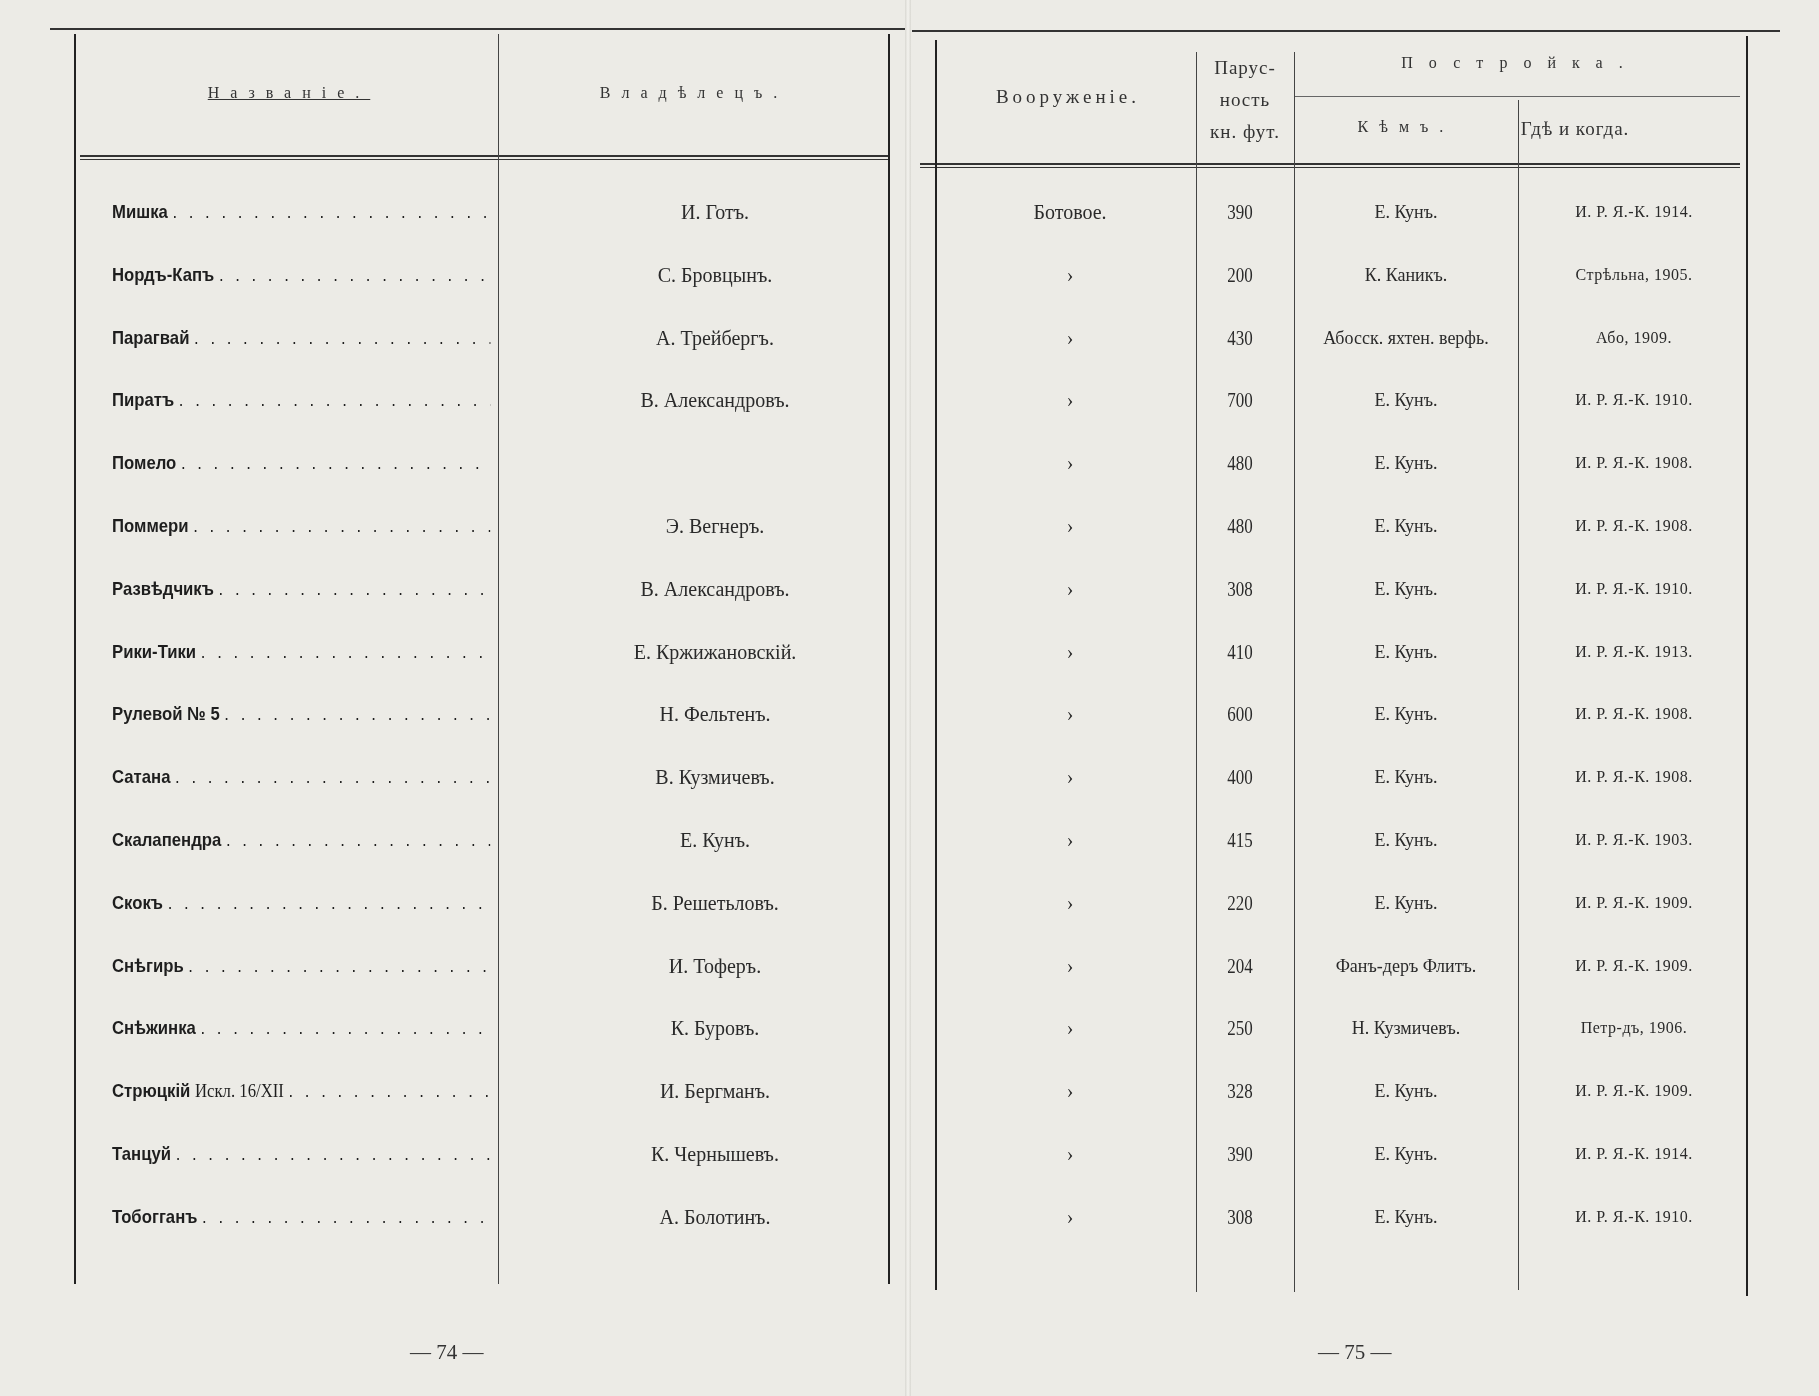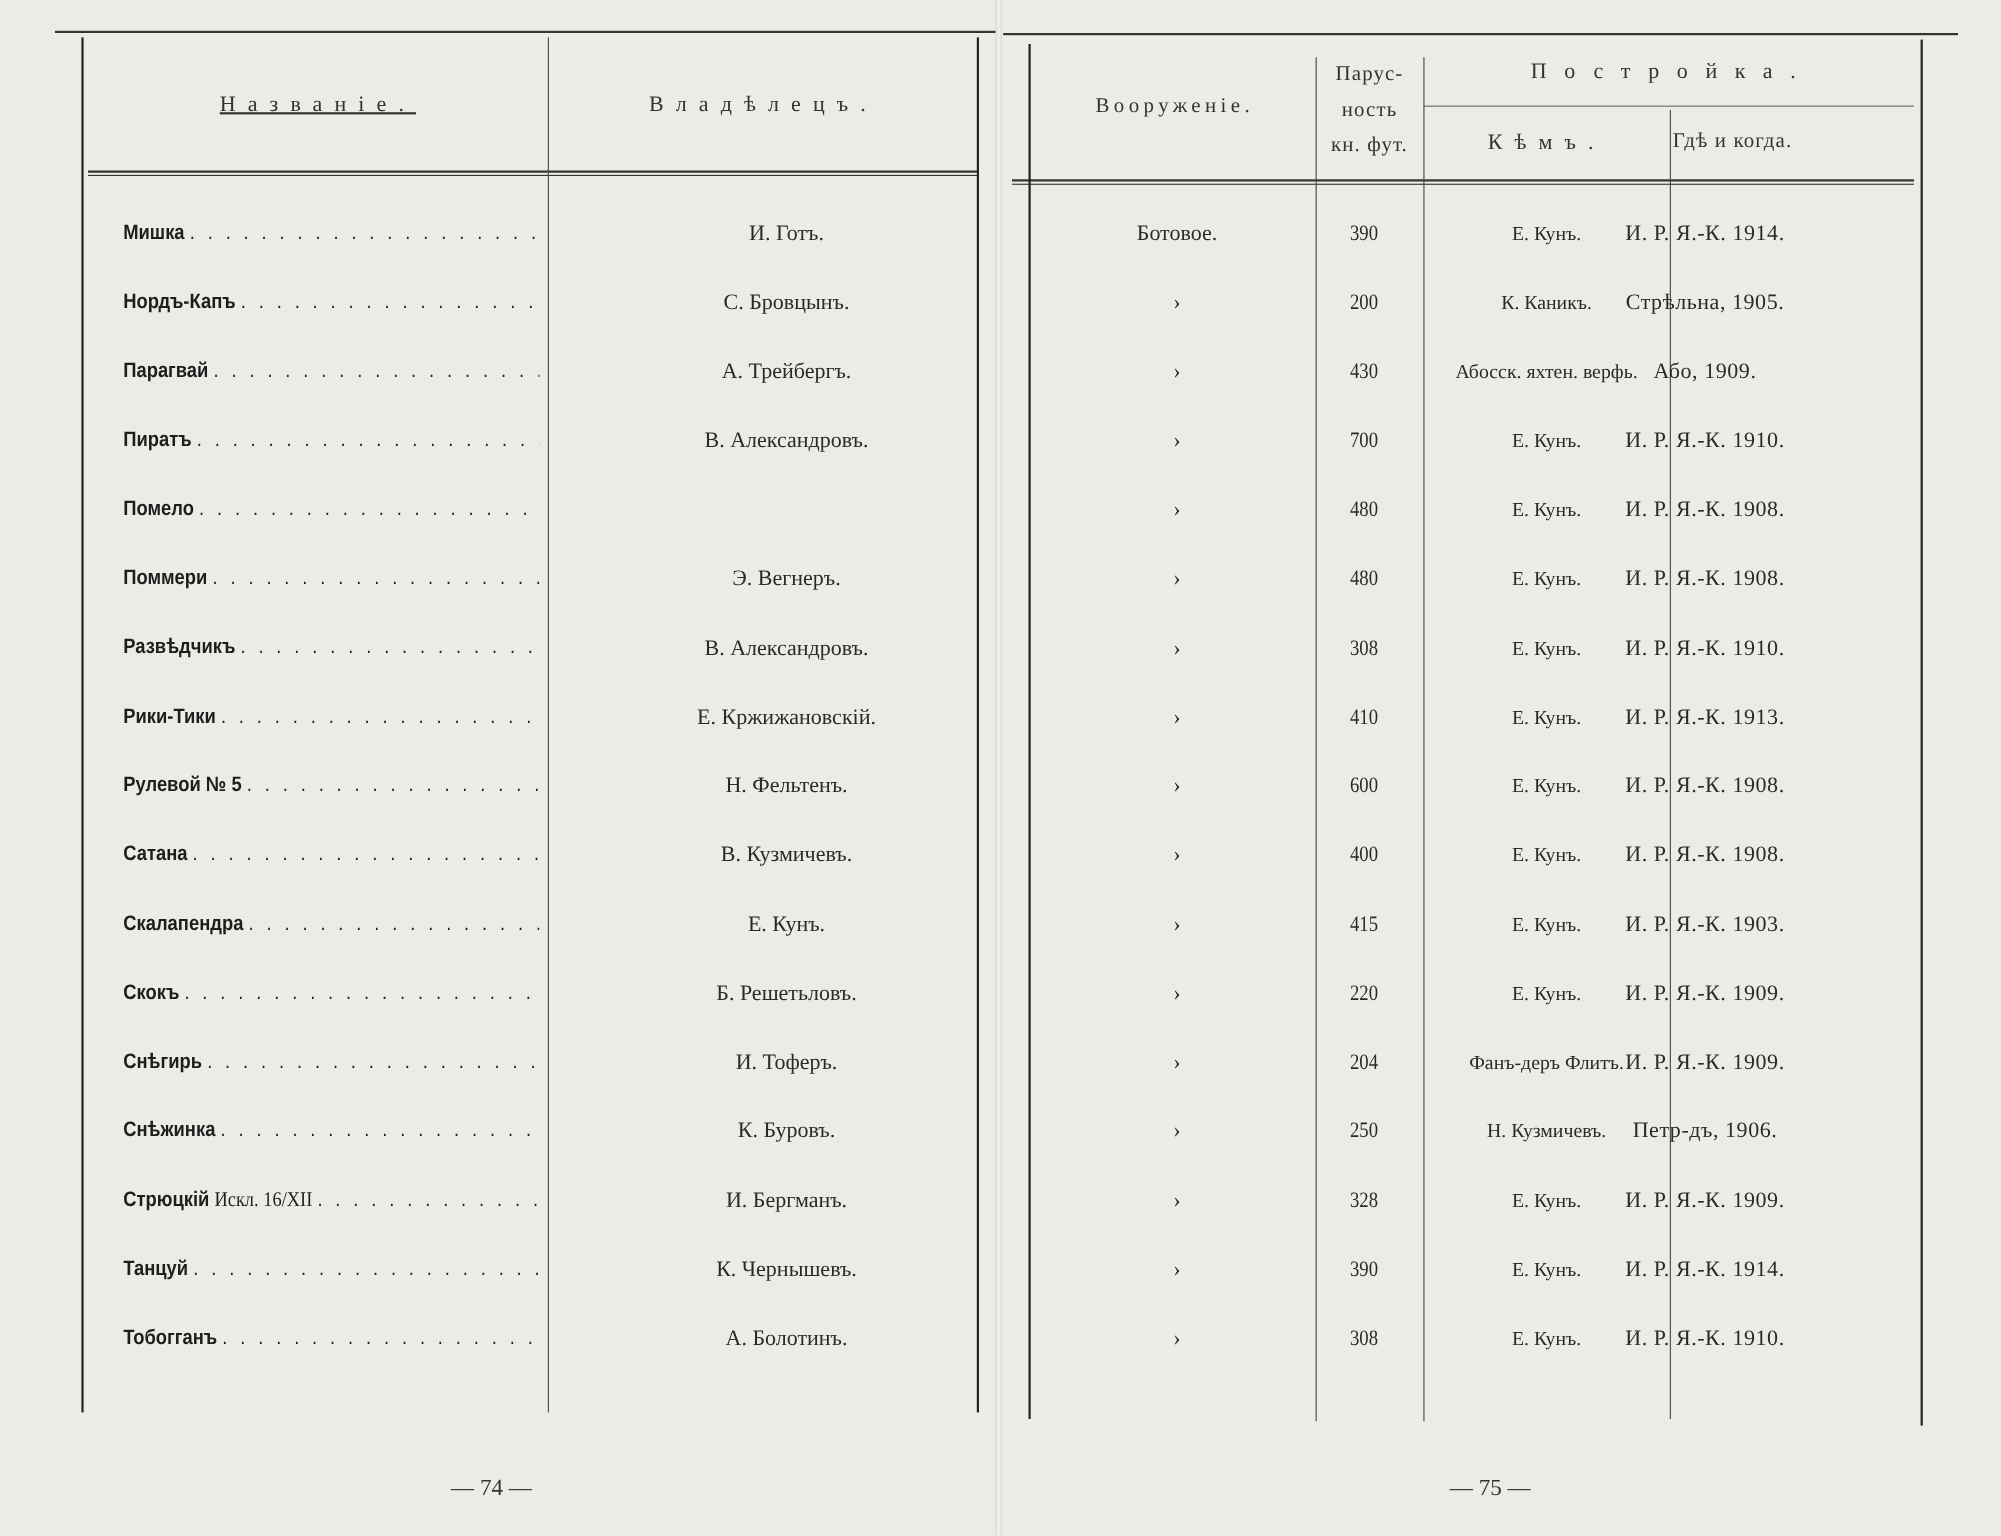--- a/index.html
+++ b/index.html
@@ -12,37 +12,37 @@
   }
   .spread { position:absolute; left:0; top:0; width:1819px; height:1396px; }
   .gutter {
     position:absolute; left:905px; top:0; width:6px; height:1396px;
     background:linear-gradient(to right,#d9d8d2,#f4f3ef,#d9d8d2);
   }
   .hline { position:absolute; background:#333; }
   .vline { position:absolute; background:#444; width:1px; }
   .vline.thick { width:2px; background:#222; }
   .hdr {
-    position:absolute; text-align:center; font-size:20px; color:#333;
+    position:absolute; text-align:center; font-size:16px; color:#333;
     letter-spacing:11px;
   }
   .hdr.small { letter-spacing:1px; font-size:19px; line-height:32px; }
   .hdr.med { letter-spacing:2px; font-size:19px; }
   .row { position:absolute; height:30px; font-size:20px; line-height:30px; }
   .name {
     position:absolute; left:112px; width:380px; font-family:"Liberation Sans","DejaVu Sans",sans-serif;
     font-weight:bold; font-size:19px; transform:scaleX(0.88); transform-origin:left center;
     white-space:nowrap; color:#1e1e1e;
   }
   .name .note { font-family:"Liberation Serif",serif; font-weight:normal; font-size:19px; }
   .owner { position:absolute; left:540px; width:350px; text-align:center; white-space:nowrap; }
   .arm { position:absolute; left:960px; width:220px; text-align:center; white-space:nowrap; }
   .sail { position:absolute; left:1196px; width:88px; text-align:center; font-family:"Liberation Serif",serif; transform:scaleX(0.85); }
   .by { position:absolute; left:1294px; width:224px; text-align:center; white-space:nowrap; font-size:18px; }
-  .where { position:absolute; left:1436px; width:228px; text-align:center; white-space:nowrap; font-size:20px; letter-spacing:0.5px; }
+  .where { position:absolute; left:1520px; width:228px; text-align:center; white-space:nowrap; font-size:16px; letter-spacing:0.5px; }
   .pagenum { position:absolute; font-size:21px; color:#333; }
 </style>
 </head>
 <body>
 
 <div class="spread">
   <div class="gutter"></div>
 
   <div class="hline" style="left:50px;top:28px;width:855px;height:2px;"></div>
   <div class="hline" style="left:912px;top:30px;width:868px;height:2px;"></div>

